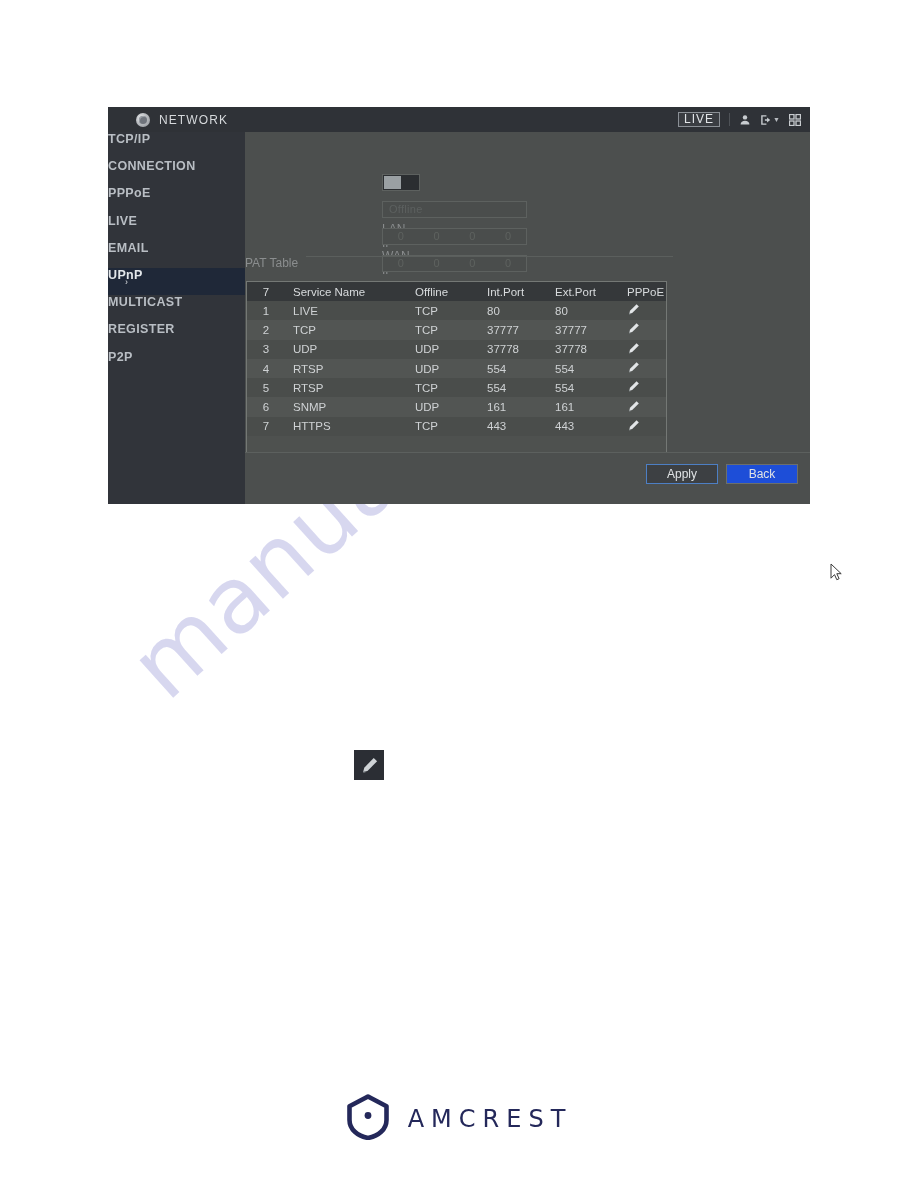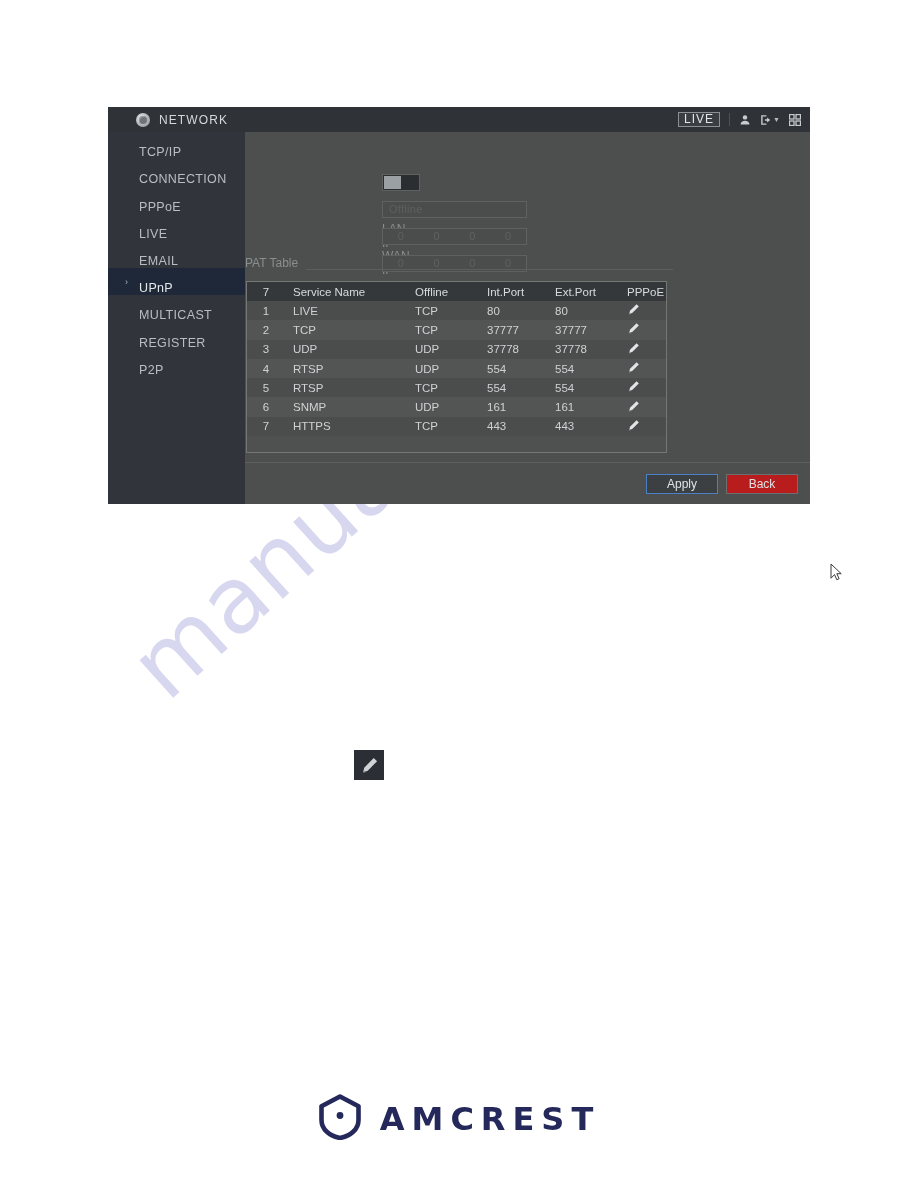--- a/index.html
+++ b/index.html
@@ -128,27 +128,27 @@
   .sidebar {
     position: absolute;
     left: 0; top: 25px;
     width: 137px;
     height: 372px;
     background: #31343a;
   }
   .side-item {
     height: 27.2px;
     display: flex;
-    align-items: flex-end;
+    align-items: flex-start;
     color: #b9bec4;
     font-size: 12.5px;
-    padding-left: 31px;
     letter-spacing: 0.35px;
     position: relative;
     box-sizing: border-box;
+    font-weight: bold;
   }
   .side-item.active {
     background: #1f2838;
     color: #e3e7ea;
   }
   .side-item .arrow {
     position: absolute;
     left: 17px;
     top: 50%;
     transform: translateY(-50%);
@@ -226,21 +226,21 @@
     font-size: 11px;
   }
 
   
   .section-head {
     position: absolute;
     left: 137px;
     top: 149px;
     width: 428px;
     display: flex;
-    align-items: flex-end;
+    align-items: flex-start;
     gap: 8px;
   }
   .section-head .sh-label {
     color: #8b8e8f;
     font-size: 12px;
     white-space: nowrap;
   }
   .section-head .sh-line {
     flex: 1;
     height: 1px;
@@ -285,36 +285,36 @@
 
   .pencil {
     display: inline-block;
     line-height: 0;
   }
 
   
   .footer {
     position: absolute;
     left: 137px;
-    bottom: 0;
+    bottom: 10px;
     width: 565px;
     height: 42px;
     background: #4c4f4e;
     border-top: 1px solid #5c605e;
     display: flex;
     align-items: center;
     justify-content: flex-end;
     padding-right: 12px;
     box-sizing: border-box;
     gap: 8px;
   }
   .btn {
     width: 72px;
     height: 20px;
-    background: #b91c1c;
+    background: #1d4ed8;
     border: 1px solid #6b6f6d;
     color: #e0e3e5;
     font-size: 12px;
     display: flex;
     align-items: center;
     justify-content: center;
     box-sizing: border-box;
     font-family: "Liberation Sans", sans-serif;
   }
   .btn.focused {
@@ -353,23 +353,23 @@
     width: 918px;
     z-index: 10;
     display: flex;
     align-items: center;
     justify-content: center;
     gap: 18px;
   }
   #amcrest .mark { flex: none; }
   #amcrest .wordmark {
     color: #24285a;
-    font-size: 32px;
+    font-size: 24px;
     letter-spacing: 7px;
-    font-weight: bold;
+    font-weight: normal;
     font-family: "DejaVu Sans", sans-serif;
   }
 </style>
 </head>
 <body>
 
 <div id="watermark">
   <div class="wm-text">manualshive.com</div>
 </div>
 

